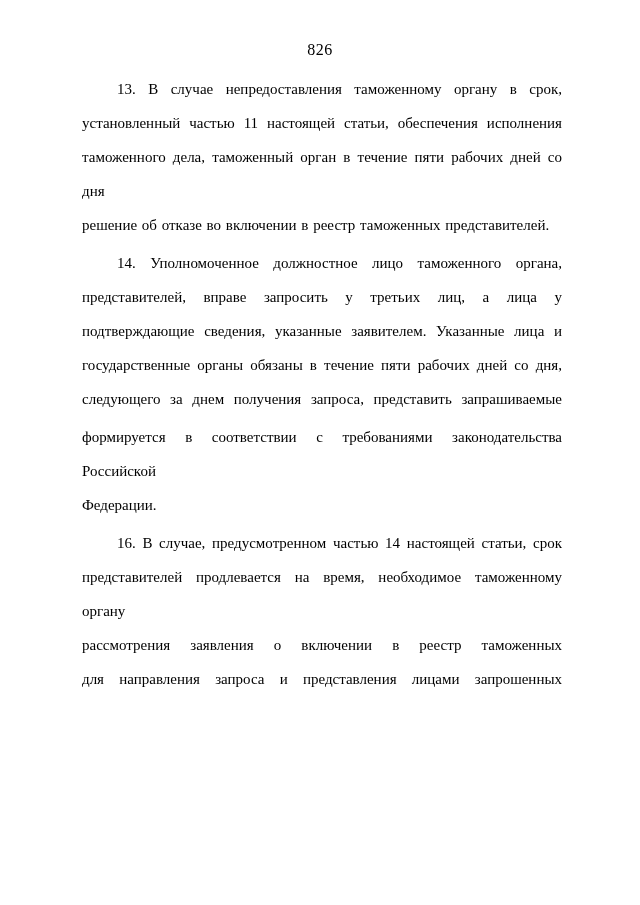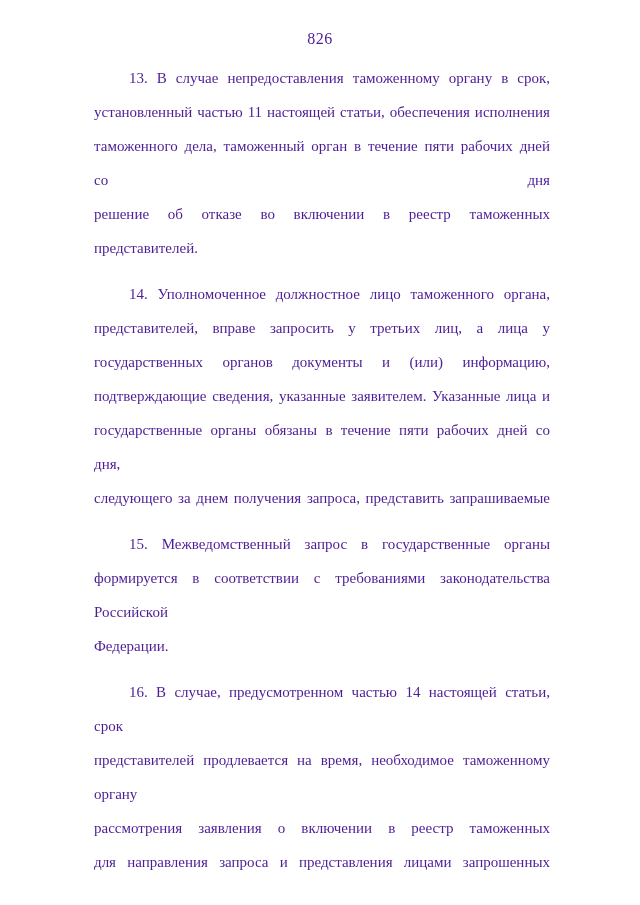--- a/index.html
+++ b/index.html
@@ -6,39 +6,39 @@
     margin: 0;
     padding: 0;
     background: #ffffff;
   }
   .page {
     position: relative;
     width: 640px;
     height: 905px;
     background: #ffffff;
     font-family: "Liberation Serif", serif;
-    color: #4c1d95;
+    color: #000000;
     overflow: hidden;
     box-sizing: border-box;
-    padding-top: 31px;
+    padding-top: 42px;
   }
   .page-number {
     width: 100%;
     text-align: center;
     font-size: 16px;
     line-height: 16px;
     letter-spacing: 0.5px;
   }
   .doc-body {
     margin-top: 14px;
     margin-left: 82px;
     width: 480px;
   }
   .paragraph {
-    margin: 12px;
+    margin: 0;
   }
   .paragraph + .paragraph {
     margin-top: 4px;
   }
   .line {
     font-size: 15px;
     line-height: 34px;
     text-align: justify;
     text-align-last: justify;
     word-spacing: 1px;
@@ -58,27 +58,25 @@
   <div class="doc-body">
       <div class="paragraph">
         <div class="line first">13. В случае непредоставления таможенному органу в срок,</div>
         <div class="line">установленный частью 11 настоящей статьи, обеспечения исполнения</div>
         <div class="line">таможенного дела, таможенный орган в течение пяти рабочих дней со дня</div>
         <div class="line last">решение об отказе во включении в реестр таможенных представителей.</div>
       </div>
       <div class="paragraph">
         <div class="line first">14. Уполномоченное должностное лицо таможенного органа,</div>
         <div class="line">представителей, вправе запросить у третьих лиц, а лица у</div>
-        <div class="line">государственных органов документы и (или) информацию,</div>
         <div class="line">подтверждающие сведения, указанные заявителем. Указанные лица и</div>
         <div class="line">государственные органы обязаны в течение пяти рабочих дней со дня,</div>
         <div class="line">следующего за днем получения запроса, представить запрашиваемые</div>
       </div>
       <div class="paragraph">
-        <div class="line first">15. Межведомственный запрос в государственные органы</div>
         <div class="line">формируется в соответствии с требованиями законодательства Российской</div>
         <div class="line last">Федерации.</div>
       </div>
       <div class="paragraph">
         <div class="line first">16. В случае, предусмотренном частью 14 настоящей статьи, срок</div>
         <div class="line">представителей продлевается на время, необходимое таможенному органу</div>
         <div class="line">рассмотрения заявления о включении в реестр таможенных</div>
         <div class="line">для направления запроса и представления лицами запрошенных</div>
       </div>
     </div>

